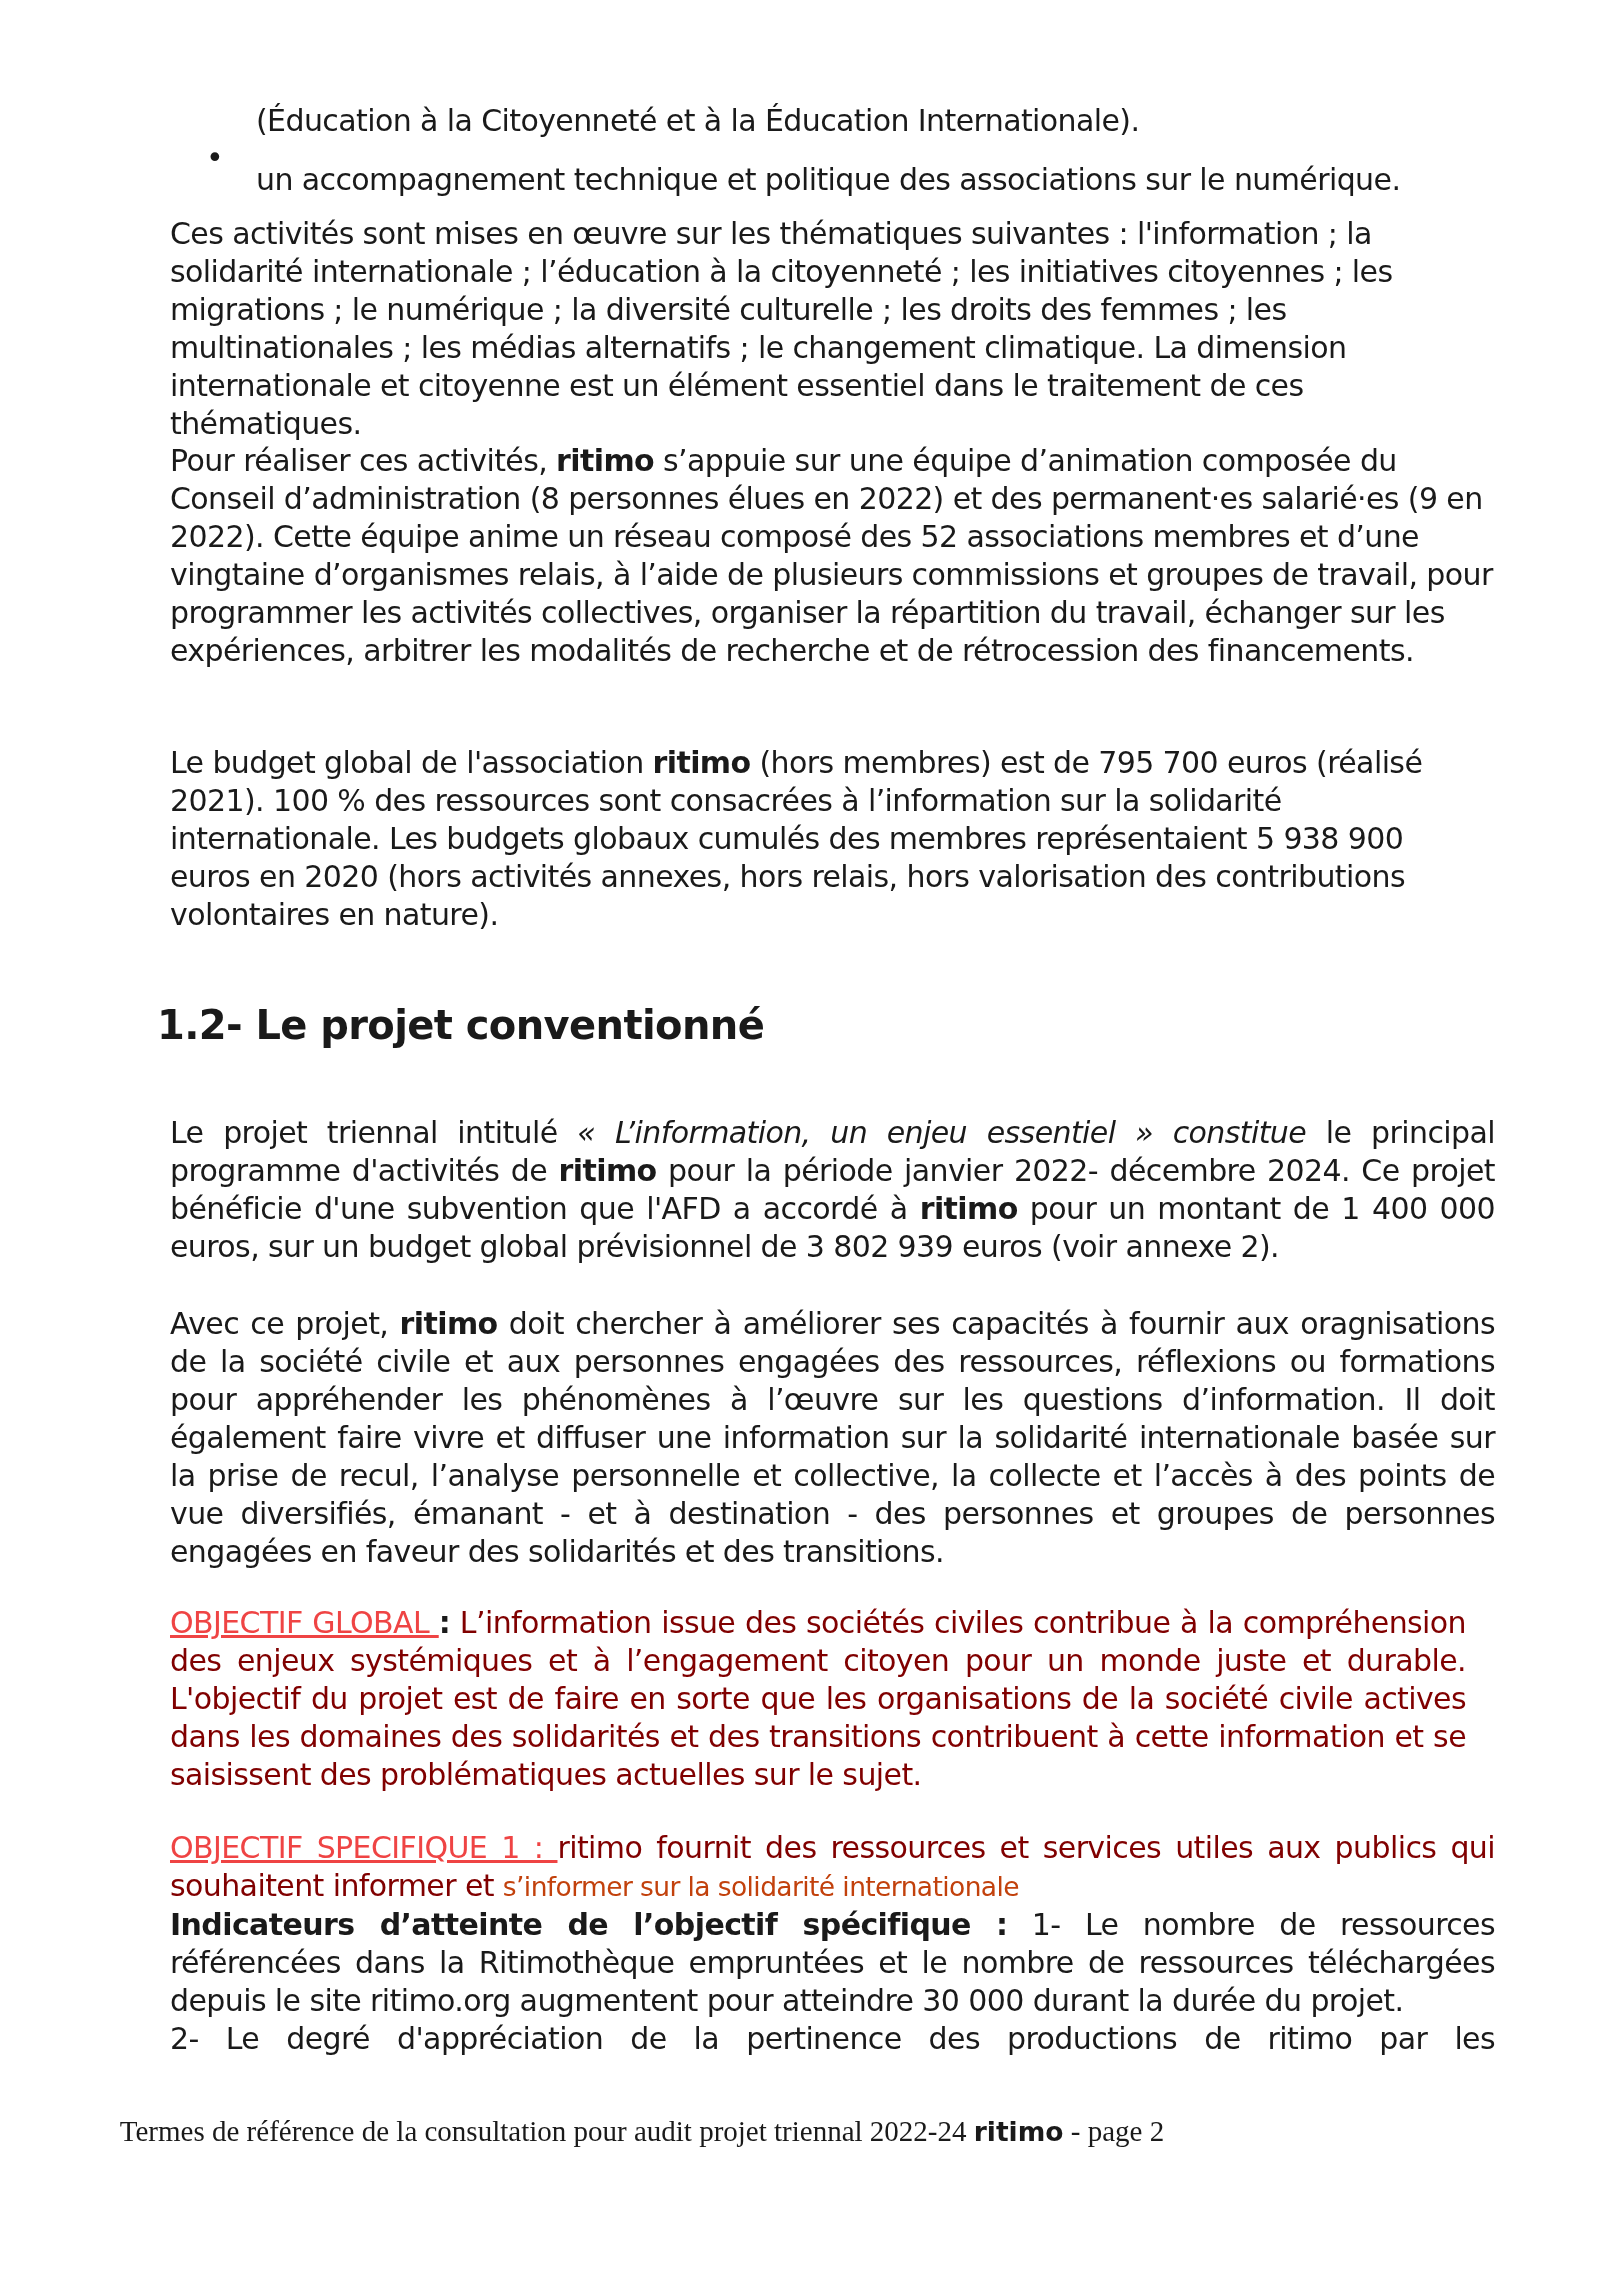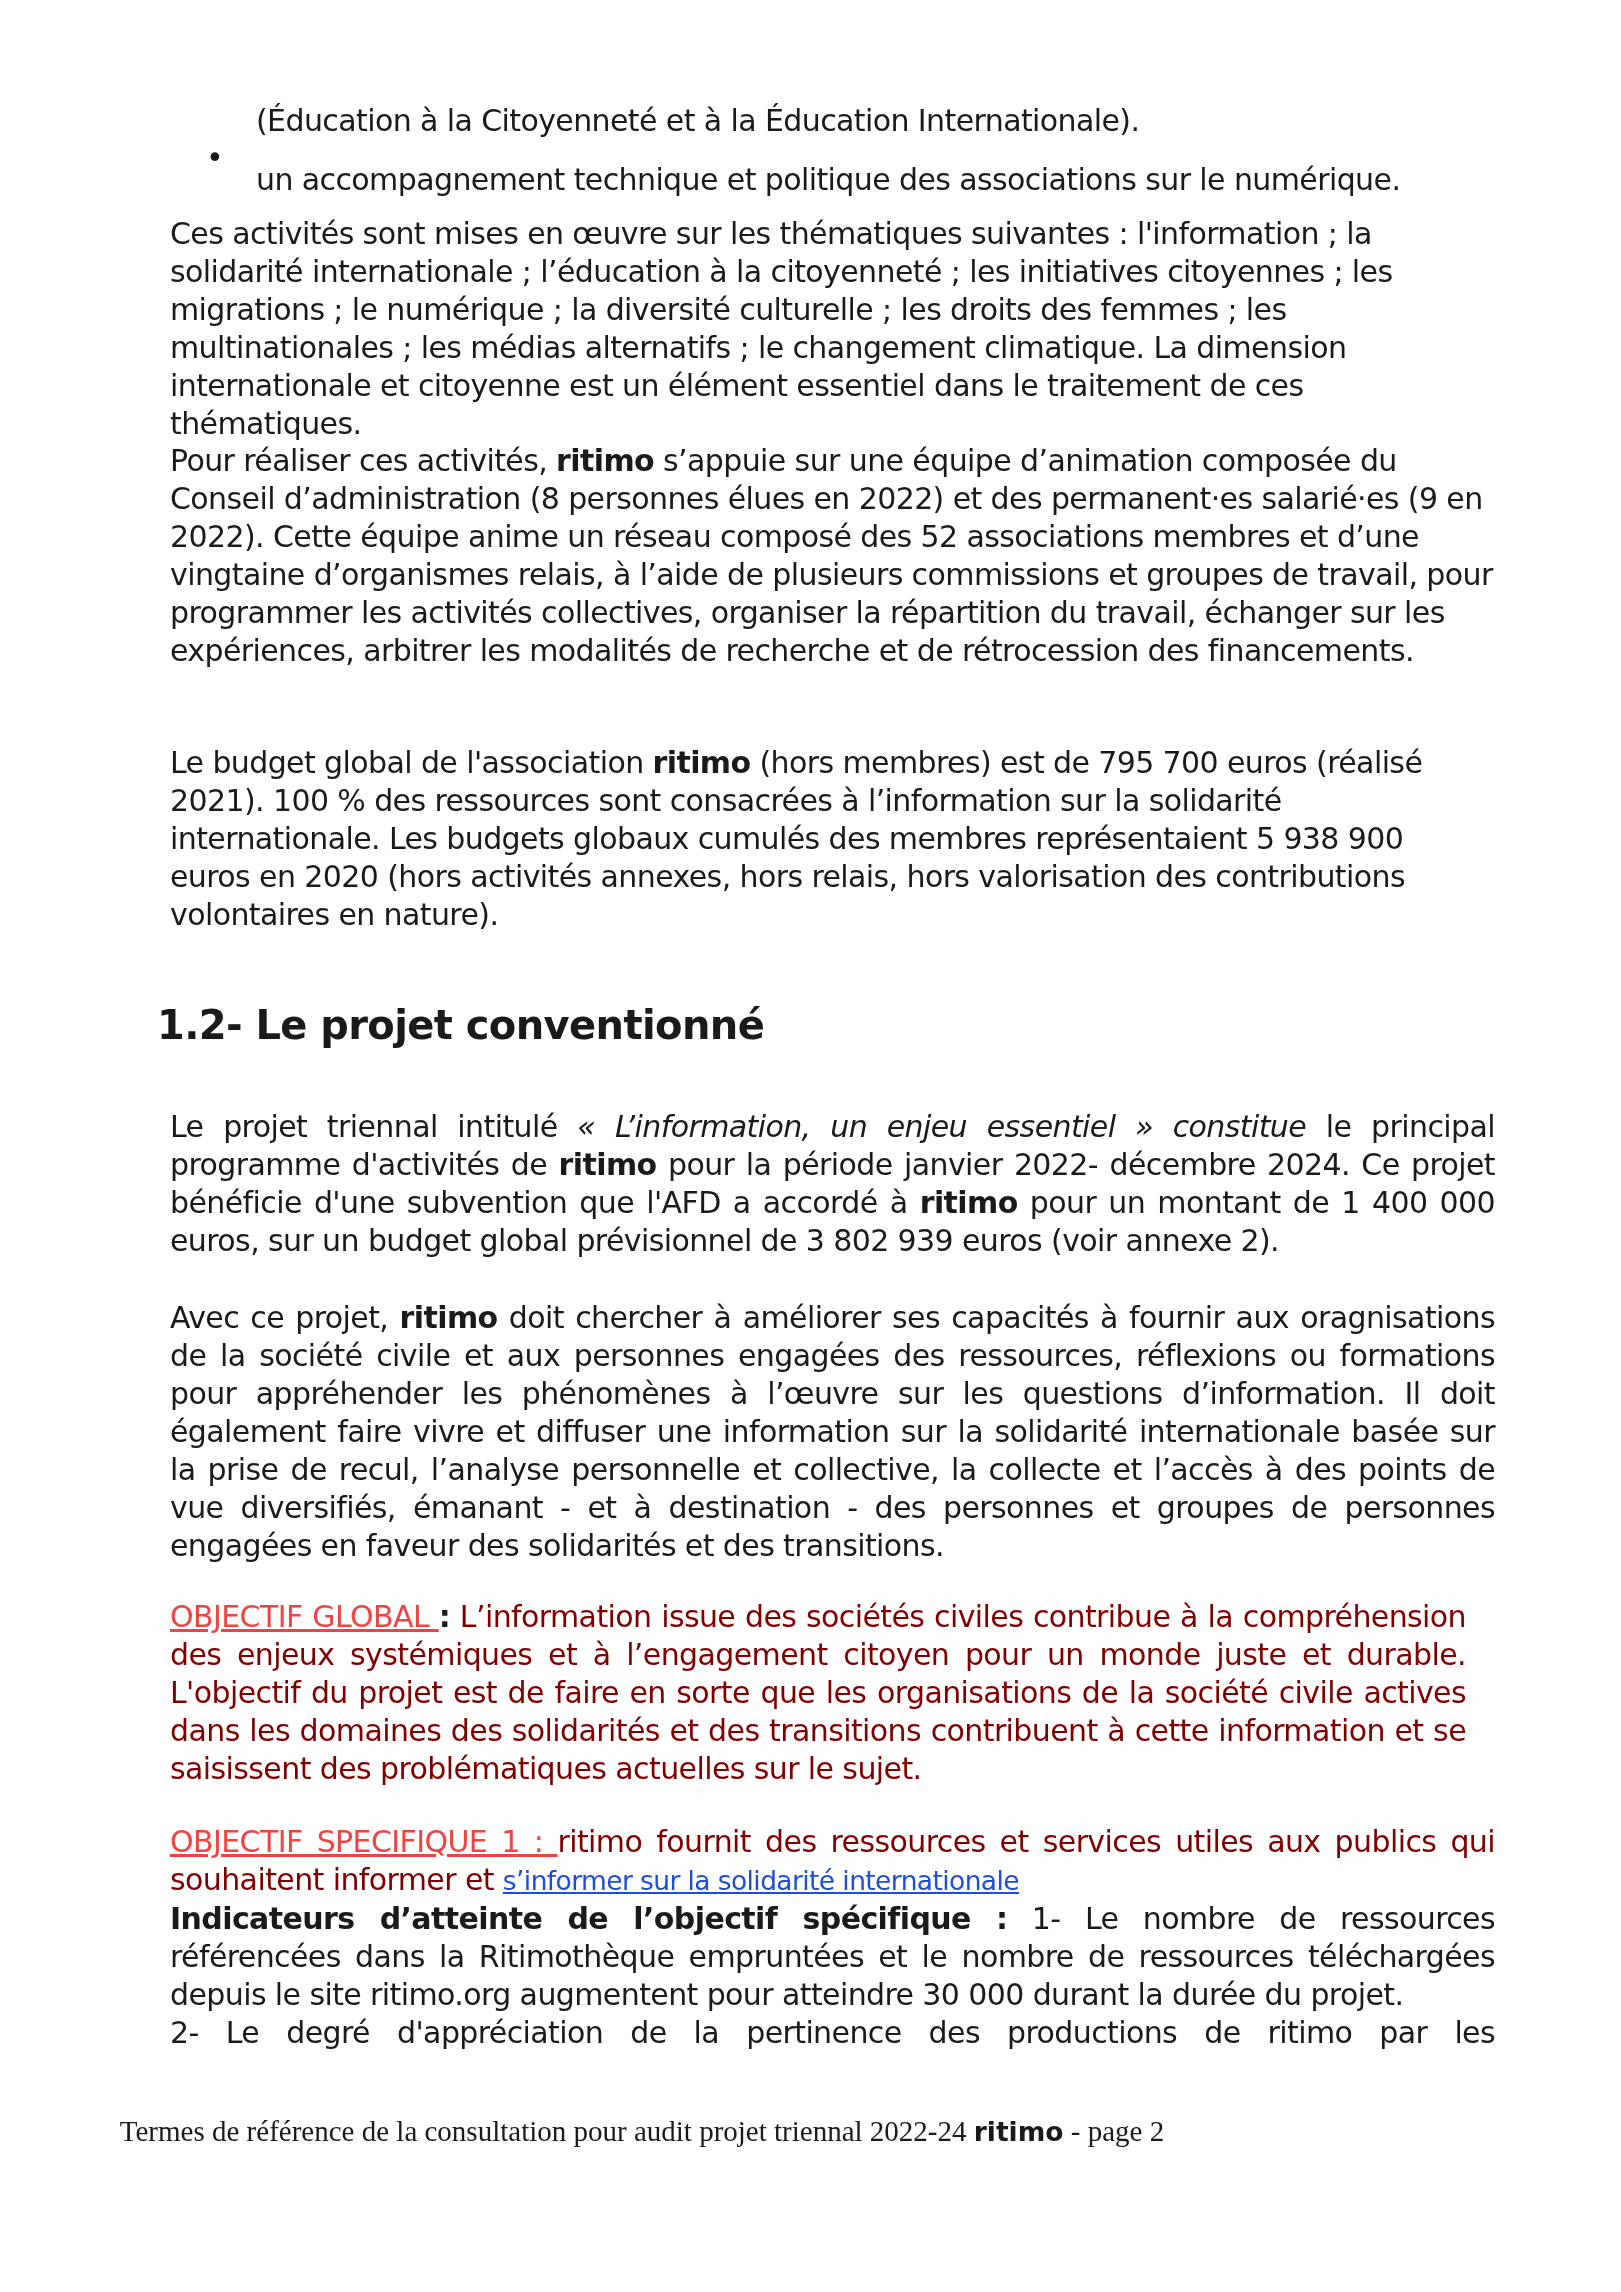--- a/index.html
+++ b/index.html
@@ -32,29 +32,29 @@
     }
     .para { position: absolute; left: 13px; width: 1325px; }
     .p1 { top: 215px; width: 1274px; }
     .p2 { top: 442px; width: 1325px; }
     .p3 { top: 744px; width: 1274px; }
     .heading {
       position: absolute; left: 0; top: 1004px;
       font-size: 40px; font-weight: bold; letter-spacing: -0.6px;
       line-height: 43px;
     }
-    .justify { text-align: justify; text-align-last: left; }
+    .justify { text-align: justify; text-align-last: left; margin-top: 6px; }
     .p4 { top: 1108px; width: 1325px; }
     .p5 { top: 1299px; width: 1325px; }
     .obj-global { top: 1598px; width: 1296px; color: #800000; }
     .obj-spec { top: 1823px; width: 1325px; }
     .red { color: #800000; }
     .u-label { font-weight: normal; text-decoration: underline; color: #ef4444; }
     .b { font-weight: bold; }
-    .small-red { font-size: 26.5px; color: #1d4ed8; text-decoration: underline; }
+    .small-red { font-size: 26.5px; color: #c2410c; }
     .footer {
       position: absolute; left: 0; top: 2115px; width: 1284px;
       text-align: center;
       font-family: "Liberation Serif", serif;
       font-size: 29px;
       color: #1a1a1a;
     }
     .footer .brand { font-family: "DejaVu Sans", sans-serif; font-weight: bold; font-size: 26.5px; }
   </style>
 </head>

